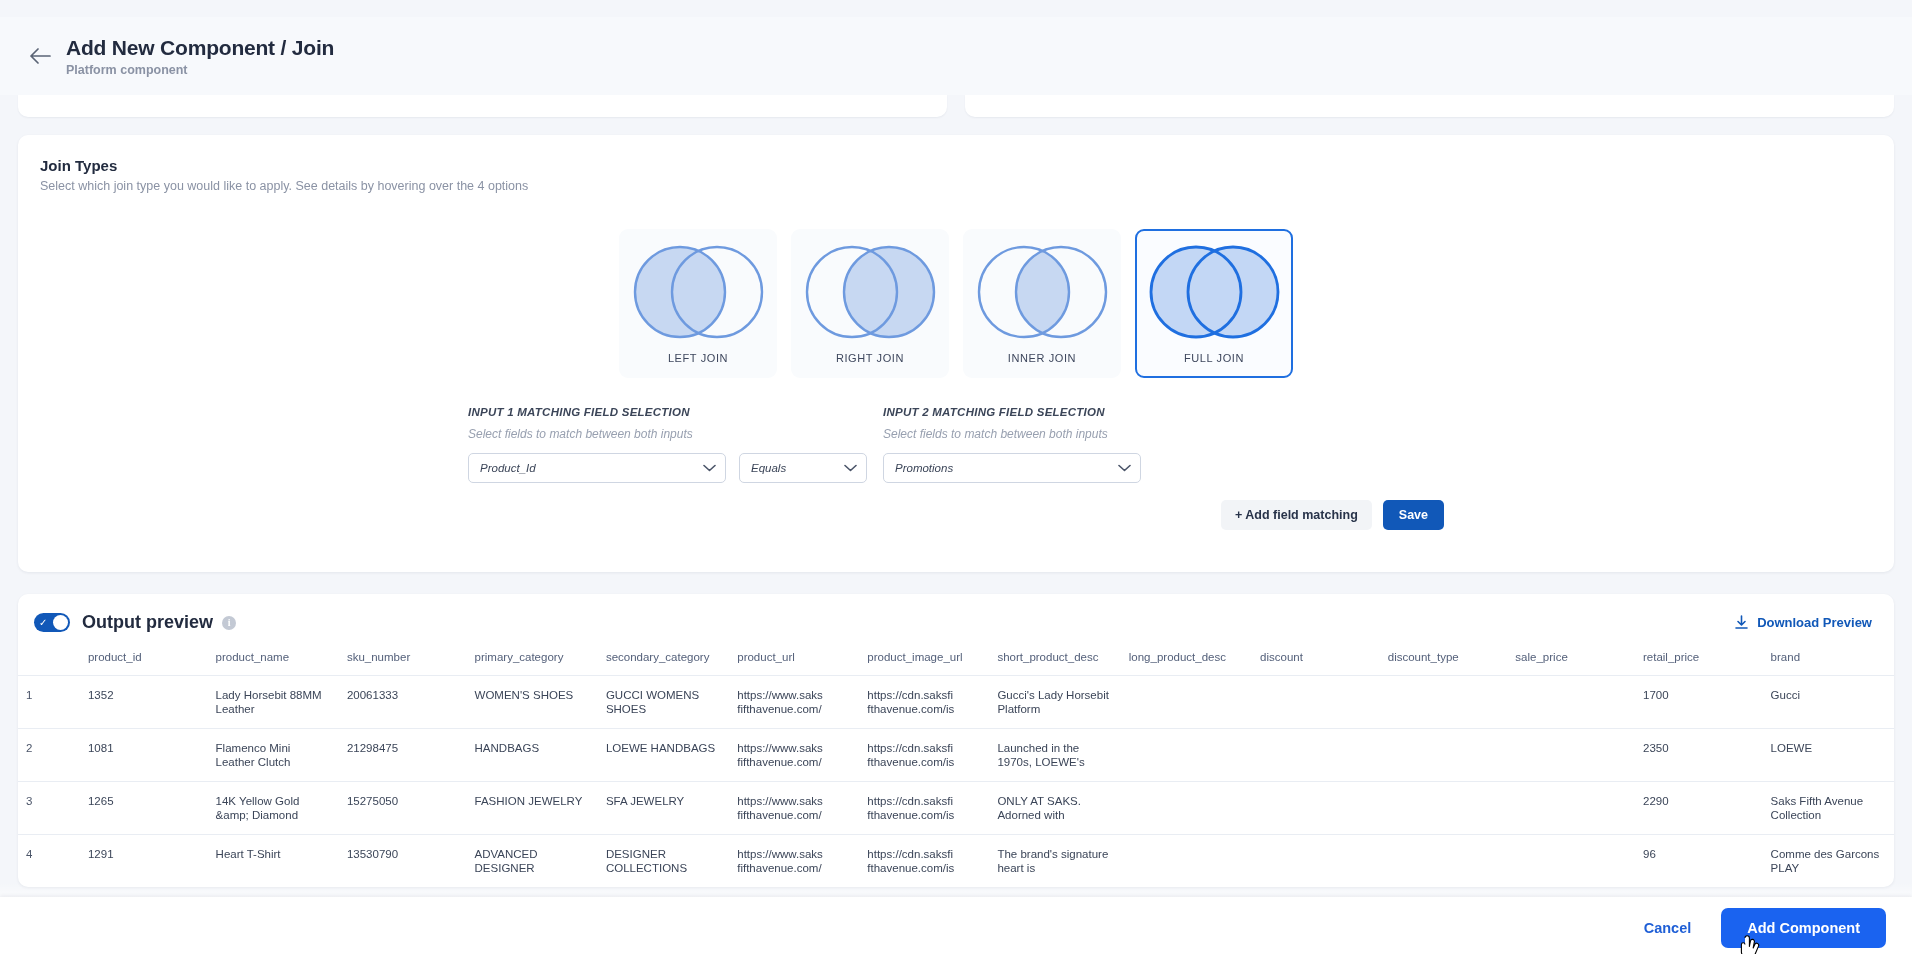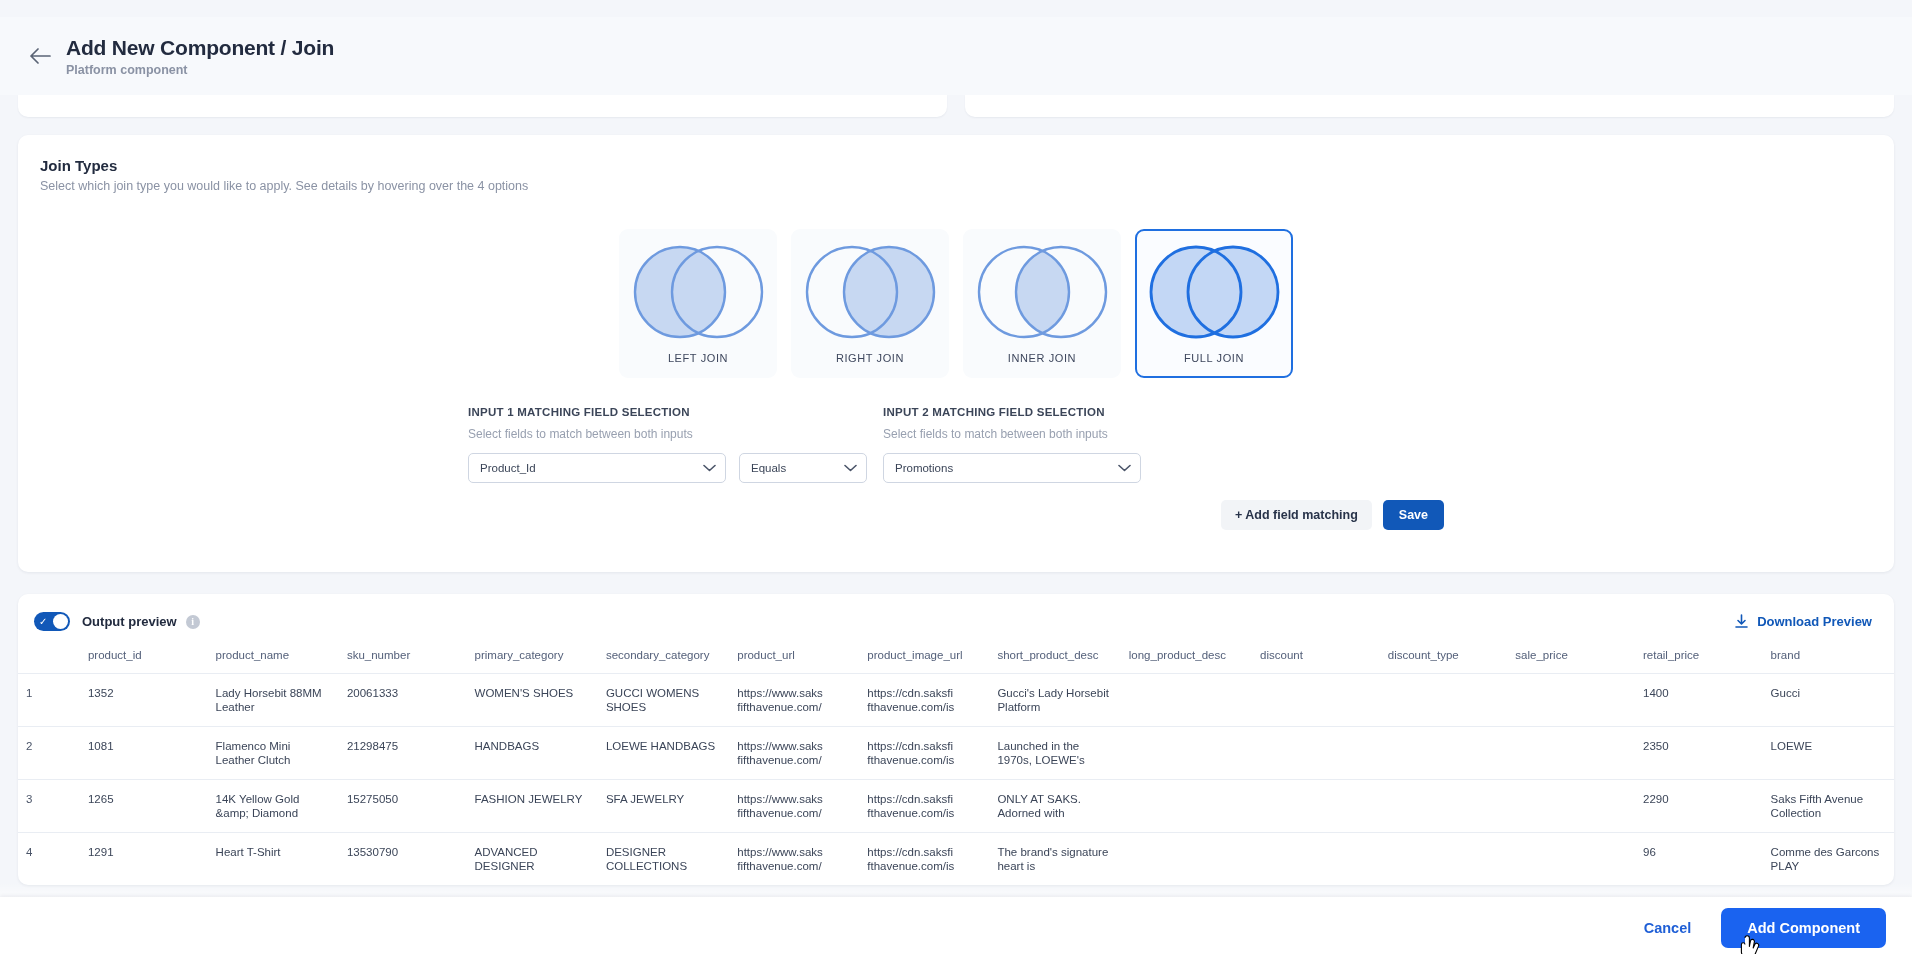--- a/index.html
+++ b/index.html
@@ -61,21 +61,21 @@
     cursor: pointer; padding-top: 10px;
   }
   .venn-card.selected { border-color: #1f6fe0; background: #fafcff; }
   .venn-card svg { display: block; }
   .venn-label {
     font-size: 11px; letter-spacing: .6px; color: #3d465c; font-weight: 500;
     margin-top: 8px;
   }
 
   .match-row {
-    display: flex; margin-top: 28px; padding-left: 450px; gap: 0;
+    display: flex; margin-top: 28px; padding-left: 450px; gap: 0; font-style: italic;
   }
   .match-col { }
   .match-col.input1 { width: 415px; }
   .match-col.input2 { width: 270px; margin-left: 0; }
   .match-label {
     font-size: 11.5px; font-weight: 700; letter-spacing: .25px; color: #3b4558;
   }
   .match-sub { font-size: 12px; color: #98a0b0; margin-top: 9px; }
 
   .selects { display: flex; align-items: center; gap: 13px; margin-top: 12px; }
@@ -110,21 +110,21 @@
   }
   .toggle {
     width: 36px; height: 19px; border-radius: 10px; background: #1158b8;
     display: flex; align-items: center; padding: 0 2px; cursor: pointer; position: relative;
   }
   .toggle .tick { color:#fff; font-size: 10px; margin-left: 3px; line-height: 1; }
   .toggle .knob {
     width: 15px; height: 15px; border-radius: 50%; background: #fff;
     position: absolute; right: 2px; top: 2px;
   }
-  .preview-title { font-size: 13px; font-weight: 700; color: #222b3f; margin-left: 12px; }
+  .preview-title { font-size: 18px; font-weight: 700; color: #222b3f; margin-left: 12px; }
   .info-icon {
     width: 14px; height: 14px; border-radius: 50%; background: #c3c9d4; color: #fff;
     font-size: 10px; font-weight: 700; display: flex; align-items: center; justify-content: center;
     margin-left: 9px; cursor: pointer; font-family: "Liberation Serif", serif;
   }
   .dl-link {
     margin-left: auto; display: flex; align-items: flex-start; gap: 8px;
     color: #1158b8; font-size: 13px; font-weight: 700; cursor: pointer;
   }
 
@@ -359,21 +359,21 @@
             <td>20061333</td>
             <td>WOMEN'S SHOES</td>
             <td>GUCCI WOMENS SHOES</td>
             <td>https://www.saks fifthavenue.com/</td>
             <td>https://cdn.saksfi fthavenue.com/is</td>
             <td>Gucci's Lady Horsebit Platform</td>
             <td></td>
             <td></td>
             <td></td>
             <td></td>
-            <td>1400</td>
+            <td>1700</td>
             <td>Gucci</td>
           </tr>
           <tr>
             <td class="rownum">2</td>
             <td>1081</td>
             <td>Flamenco Mini Leather Clutch</td>
             <td>21298475</td>
             <td>HANDBAGS</td>
             <td>LOEWE HANDBAGS</td>
             <td>https://www.saks fifthavenue.com/</td>

